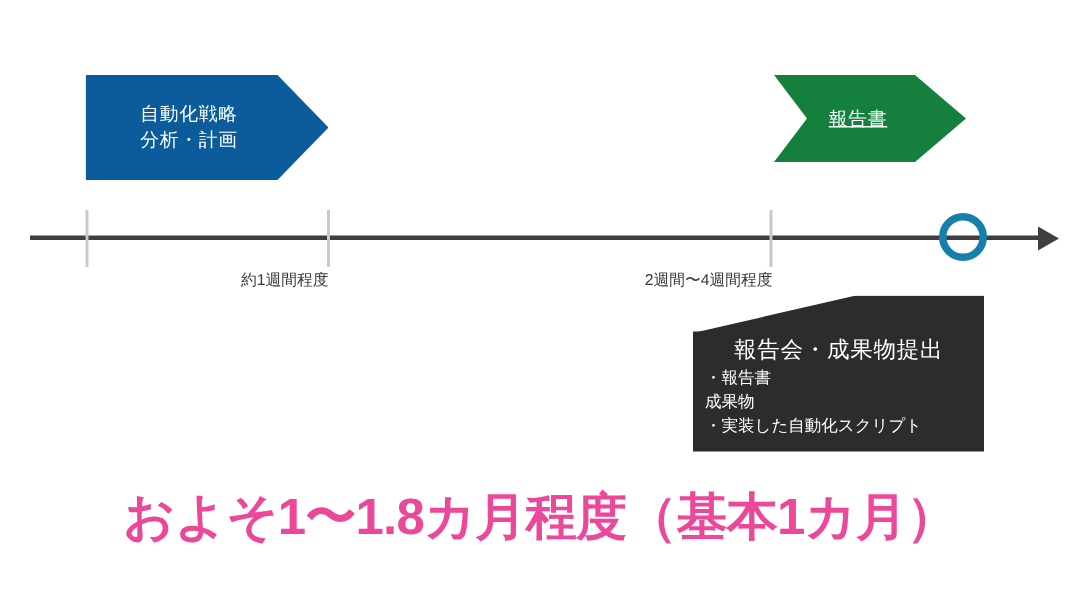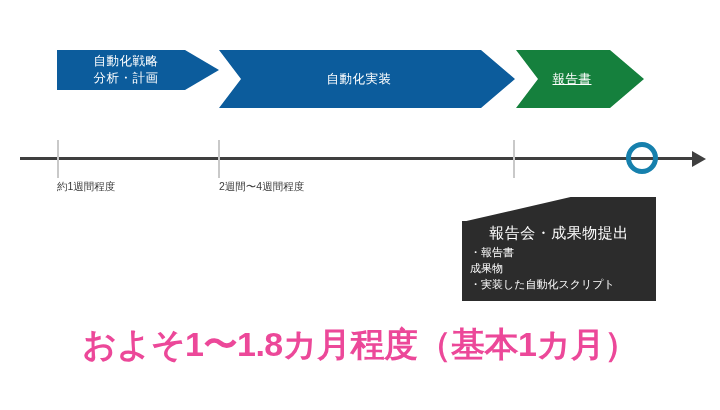--- a/index.html
+++ b/index.html
@@ -69,21 +69,21 @@
     top: 140px;
     width: 1.5px;
     height: 38px;
     background: #c9c9c9;
   }
   .phase-duration {
     position: absolute;
     top: 180px;
     font-size: 10.5px;
     color: #3a3a3a;
-    text-align: left;
+    text-align: right;
     white-space: nowrap;
   }
 
   
   #milestone-circle {
     position: absolute;
     left: 626px;
     top: 142px;
     width: 32px;
     height: 32px;
@@ -151,28 +151,25 @@
     color: #ec4899;
     letter-spacing: -0.5px;
     white-space: nowrap;
   }
 </style>
 </head>
 <body>
 
 <div id="canvas">
 
-  <div class="chevron chevron-first" id="chev-0" style="left: 57px; width: 162px; top: 50px; height: 40px; background: rgb(12, 92, 156);">
+  <div class="chevron chevron-first" id="chev-0" style="left: 57px; width: 162px; top: 50px; height: 70px; background: rgb(12, 92, 156);">
     <span class="chevron-label">自動化戦略
 分析・計画</span>
   </div>
 
-  <div class="chevron chevron-mid" id="chev-1" style="left: 219px; width: 296px; top: 50px; height: 58px; background: rgb(12, 92, 156);">
-    <span class="chevron-label">自動化実装</span>
-  </div>
 
   <div class="chevron chevron-mid" id="chev-2" style="left: 516px; width: 128px; top: 50px; height: 58px; background: #15803d; text-decoration: underline;">
     <span class="chevron-label">報告書</span>
   </div>
 
   <div id="axis-line"></div>
   <div id="axis-arrowhead"></div>
 
   <div class="axis-tick" id="tick-0" style="left: 57px;"></div>
   <div class="axis-tick" id="tick-1" style="left: 218px;"></div>

